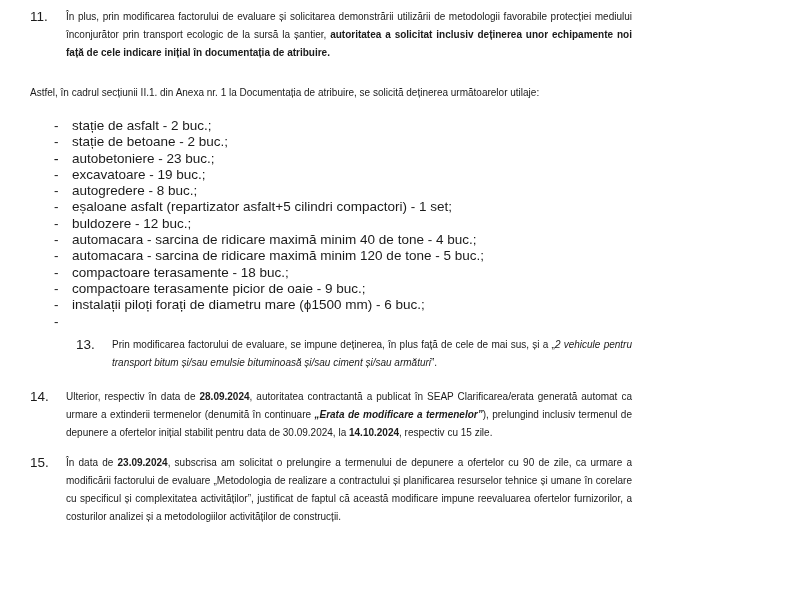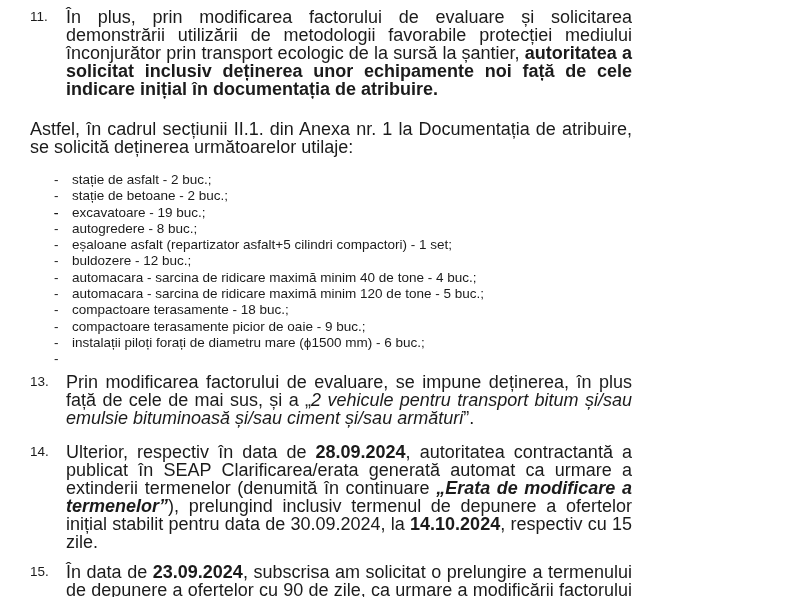--- a/index.html
+++ b/index.html
@@ -19,35 +19,35 @@
     box-sizing: border-box;
     width: 650px;
     height: 597px;
     padding: 8px 18px 0 30px;
     background: #ffffff;
   }
   .item {
     display: flex;
     margin-bottom: 22px;
   }
-  .item:nth-child(3) { margin-bottom: 16px; }
+  .item:nth-child(3) { margin-bottom: 16px; margin-left: 46px; }
   .item:nth-child(4) { margin-bottom: 12px; justify-content: space-between; }
   .num {
     flex: 0 0 36px;
     width: 36px;
     font-size: 13.5px;
     line-height: 18px;
   }
   .txt {
     flex: 1;
     min-width: 0;
   }
   .para {
     margin: 0;
-    font-size: 18px;
+    font-size: 10px;
     line-height: 18px;
     text-align: justify;
   }
   .seg.normal { font-weight: normal; font-style: normal; }
   .seg.bold { font-weight: bold; }
   .seg.italic { font-style: italic; }
   .seg.bold-italic { font-weight: bold; font-style: italic; }
   .dash-list {
     list-style: none;
     margin: 16px 0 0 0;
@@ -76,21 +76,21 @@
           <p class="para"><span class="seg normal">În plus, prin modificarea factorului de evaluare și solicitarea demonstrării utilizării de metodologii favorabile protecției mediului înconjurător prin transport ecologic de la sursă la șantier, </span><span class="seg bold">autoritatea a solicitat inclusiv deținerea unor echipamente noi față de cele indicare inițial în documentația de atribuire.</span></p>
         </div>
       </div>
       <div class="item">
         <div class="txt">
           <p class="para"><span class="seg normal">Astfel, în cadrul secțiunii II.1. din Anexa nr. 1 la Documentația de atribuire, se solicită deținerea următoarelor utilaje:</span></p>
           <ul class="dash-list">
             <li><span class="bullet">-</span><span>stație de asfalt - 2 buc.;</span></li>
             <li><span class="bullet">-</span><span>stație de betoane - 2 buc.;</span></li>
             <li><span class="bullet">-</span></li>
-            <li><span class="bullet">-</span></li>
+            <li><span class="bullet">-</span><span>autobetoniere - 23 buc.;</span></li>
             <li><span class="bullet">-</span><span>excavatoare - 19 buc.;</span></li>
             <li><span class="bullet">-</span><span>autogredere - 8 buc.;</span></li>
             <li><span class="bullet">-</span><span>eșaloane asfalt (repartizator asfalt+5 cilindri compactori) - 1 set;</span></li>
             <li><span class="bullet">-</span><span>buldozere - 12 buc.;</span></li>
             <li><span class="bullet">-</span><span>automacara - sarcina de ridicare maximă minim 40 de tone - 4 buc.;</span></li>
             <li><span class="bullet">-</span><span>automacara - sarcina de ridicare maximă minim 120 de tone - 5 buc.;</span></li>
             <li><span class="bullet">-</span><span>compactoare terasamente - 18 buc.;</span></li>
             <li><span class="bullet">-</span><span>compactoare terasamente picior de oaie - 9 buc.;</span></li>
             <li><span class="bullet">-</span><span>instalații piloți forați de diametru mare (ϕ1500 mm) - 6 buc.;</span></li>
             <li><span class="bullet">-</span></li>

